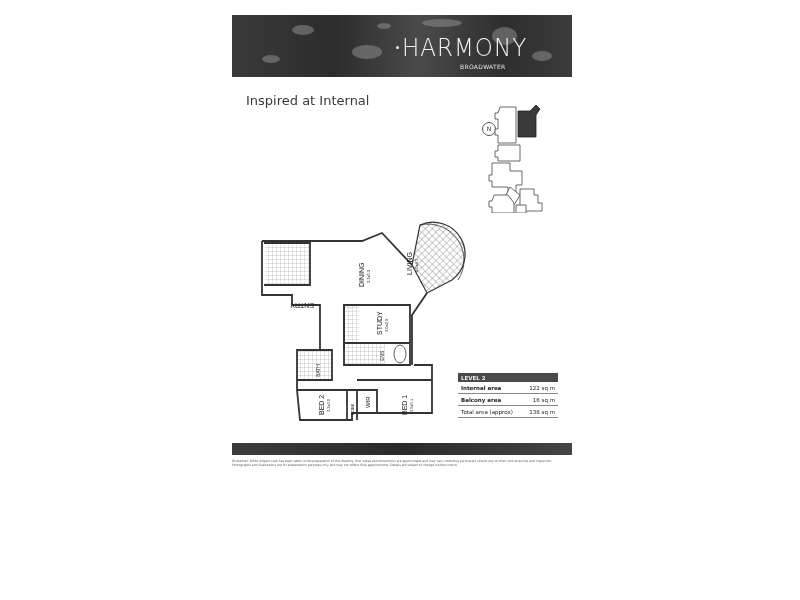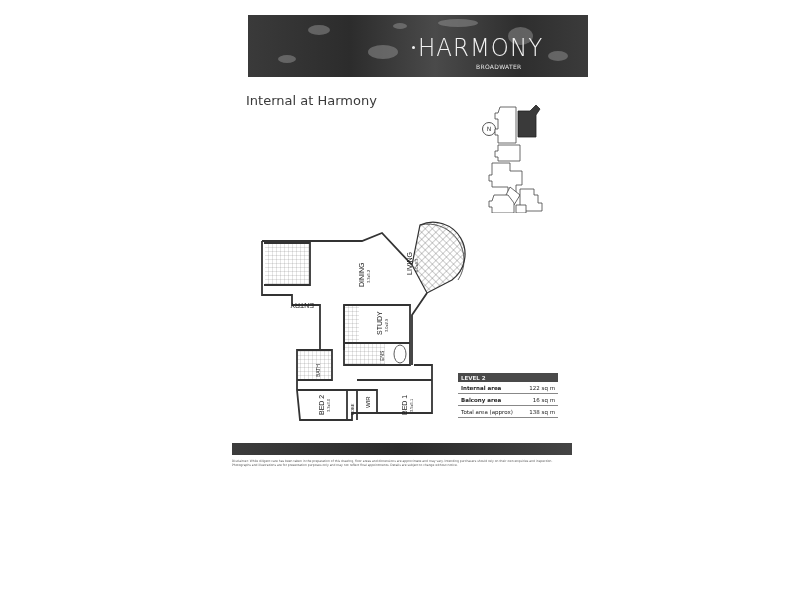--- a/index.html
+++ b/index.html
@@ -1,18 +1,18 @@
 <!DOCTYPE html>
 <html><head>
 <meta charset="utf-8">
 <style>
   html, body { margin:0; padding:0; }
   body { width:800px; height:600px; background:#ffffff; position:relative; overflow:hidden; font-family:"DejaVu Sans", sans-serif; }
   .page { position:absolute; left:232px; top:15px; width:340px; height:470px; }
-  .banner { position:absolute; left:16px; top:0; width:340px; height:62px; background:linear-gradient(90deg,#3a3a3a 0%,#2c2c2c 30%,#4a4a4a 55%,#2e2e2e 80%,#3b3b3b 100%); overflow:hidden; }
+  .banner { position:absolute; left:0; top:0; width:340px; height:62px; background:linear-gradient(90deg,#3a3a3a 0%,#2c2c2c 30%,#4a4a4a 55%,#2e2e2e 80%,#3b3b3b 100%); overflow:hidden; }
   .banner .speck { position:absolute; border-radius:50%; background:#8d8d8d; opacity:.55; }
   .banner .brand { position:absolute; left:170px; top:20px; color:#f2f2f2; font-family:"DejaVu Sans", sans-serif; font-size:23px; letter-spacing:1px; font-weight:300; transform:scaleY(1.05); }
   .banner .brand-dot { position:absolute; left:164px; top:31px; width:3px; height:3px; border-radius:50%; background:#f2f2f2; }
   .banner .sub { position:absolute; left:228px; top:48px; color:#e6e6e6; font-size:6px; letter-spacing:.3px; }
   .heading { position:absolute; left:14px; top:78px; font-family:"DejaVu Sans", sans-serif; font-size:13px; color:#3a3a3a; }
   .keyplan { position:absolute; left:248px; top:88px; width:96px; height:110px; }
   .compass { position:absolute; left:250px; top:107px; width:12px; height:12px; border:1px solid #555; border-radius:50%; font-size:6px; text-align:center; line-height:12px; color:#333; }
   .plan { position:absolute; left:20px; top:160px; width:220px; height:250px; }
   .area-table { position:absolute; left:226px; top:358px; width:100px; border-collapse:collapse; font-size:5.5px; color:#222; }
   .area-table .hdr { background:#4a4a4a; color:#eee; font-weight:bold; height:9px; padding:0 3px; text-align:left; }
@@ -34,21 +34,21 @@
     <span class="speck" style="left:190px;top:4px;width:40px;height:8px"></span>
     <span class="speck" style="left:260px;top:12px;width:25px;height:18px"></span>
     <span class="speck" style="left:300px;top:36px;width:20px;height:10px"></span>
     <span class="speck" style="left:30px;top:40px;width:18px;height:8px"></span>
     <span class="speck" style="left:145px;top:8px;width:14px;height:6px"></span>
     <span class="brand-dot"></span>
     <span class="brand">HARMONY</span>
     <span class="sub">BROADWATER</span>
   </div>
 
-  <div class="heading">Internal at Harmony</div>
+  <div class="heading">Inspired at Internal</div>
 
   <div class="compass">N</div>
   <svg class="keyplan" viewBox="0 0 96 110">
     <g fill="#fff" stroke="#444" stroke-width="0.8">
       <path d="M20 4 h16 v36 h-18 v-8 h-3 v-6 h3 v-10 h-3 v-6 h3 z"></path>
       <path d="M18 42 h22 v16 h-22 v-4 h-3 v-6 h3 z"></path>
       <path d="M12 60 h18 v8 h12 v14 h-6 v8 h-8 v-6 h-16 v-6 h-3 v-6 h3 z"></path>
       <path d="M30 84 l10 8 l-6 10 l-10 -6 z"></path>
       <path d="M14 92 h14 l6 8 v10 h-22 v-6 h-3 v-6 h3 z"></path>
       <path d="M40 86 h14 v6 h4 v8 h4 v8 h-22 z"></path>

